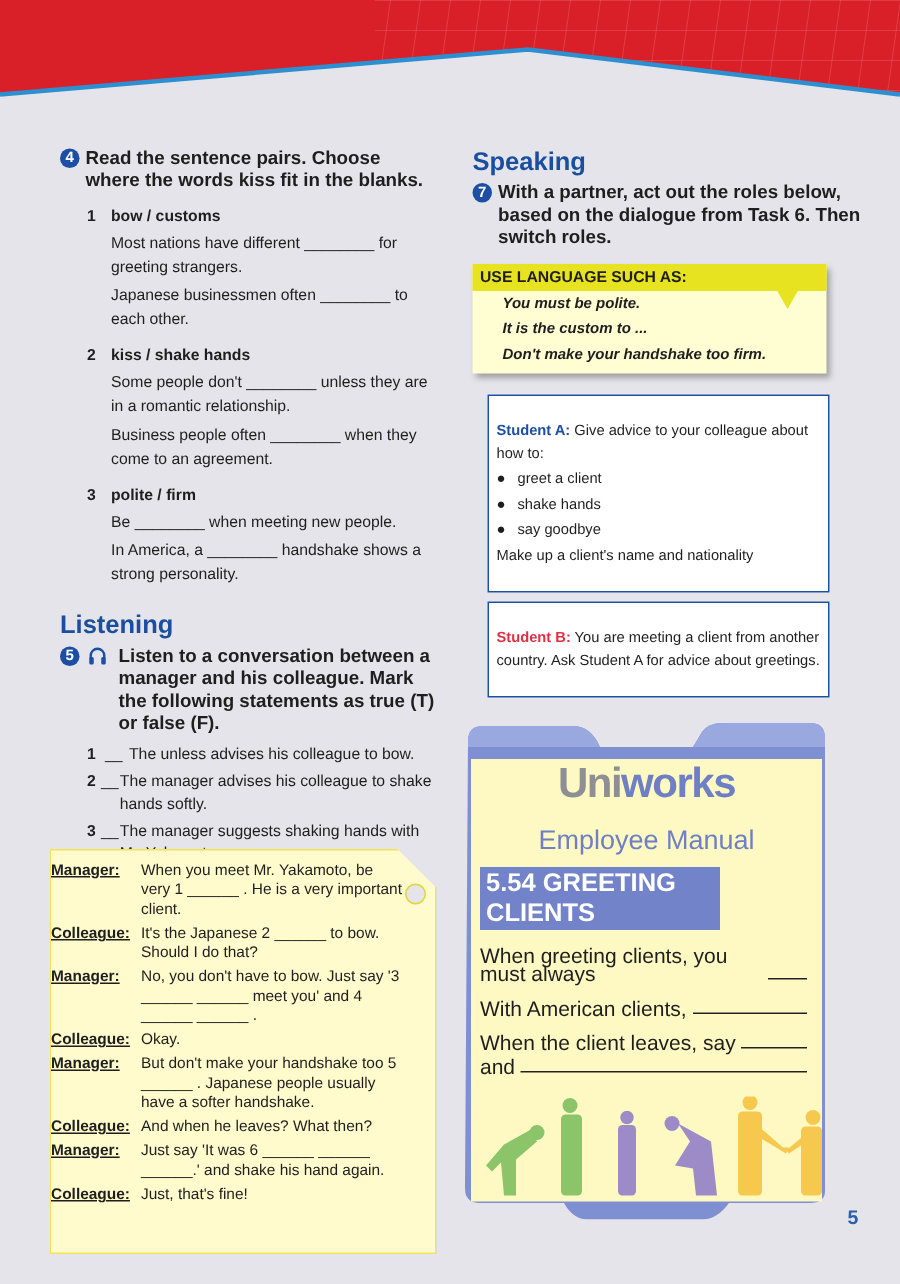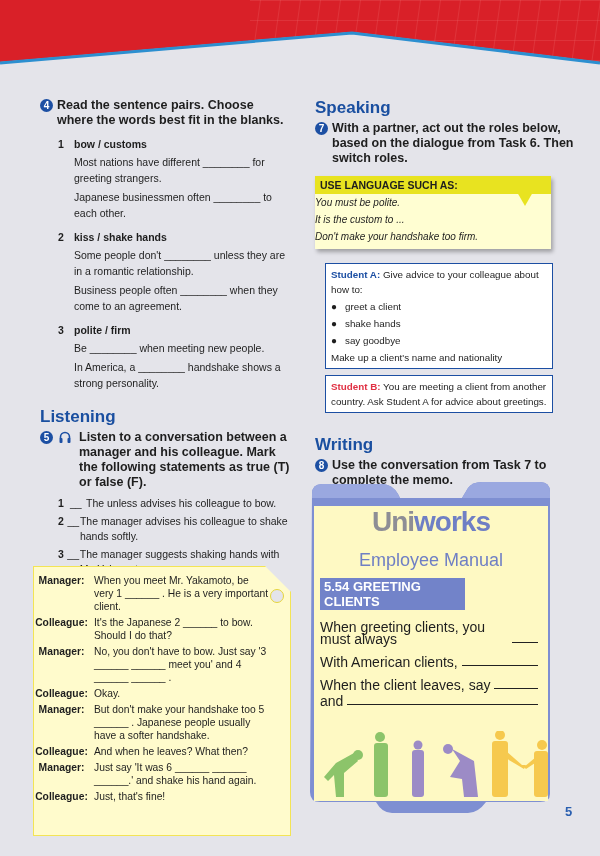--- a/index.html
+++ b/index.html
@@ -38,47 +38,47 @@
     position: absolute; left: 33px; top: 566px; width: 258px; height: 270px;
     background: #fffbcc; border: 1.5px solid #f3e455;
     box-shadow: 2px 3px 4px rgba(0,0,0,0.25);
     clip-path: polygon(0 0, 232px 0, 258px 26px, 258px 100%, 0 100%);
   }
   .convo-hole {
     position: absolute; left: 236px; top: 22px; width: 14px; height: 14px;
     border-radius: 50%; background: #e4e4ea; border: 1.5px solid #e5d43a;
   }
   .line { display: flex; font-size: 10.3px; line-height: 13px; margin-top: 3px; }
-  .line .who { width: 60px; text-align: center; font-weight: bold; padding-right: 5px; flex: 0 0 auto; }
+  .line .who { width: 60px; text-align: left; font-weight: bold; padding-right: 5px; flex: 0 0 auto; text-decoration: underline; }
   .line .what { flex: 1; padding-right: 22px; }
 
   .lang-box {
     margin-top: 10px; width: 236px; background: #fffed2;
     box-shadow: 2px 3px 4px rgba(0,0,0,0.3); position: relative;
   }
   .lang-head { background: #e8e320; font-size: 10.5px; font-weight: bold; padding: 3px 5px; }
   .lang-tri { position: absolute; right: 18px; top: 16px; width: 0; height: 0;
     border-left: 8px solid transparent; border-right: 8px solid transparent; border-top: 14px solid #e8e320; }
-  .lang-box p { font-size: 10px; font-style: italic; line-height: 17px; padding-left: 0; }
+  .lang-box p { font-size: 10px; font-style: italic; line-height: 17px; padding-left: 20px; font-weight: bold; }
   .lang-box p:last-child { padding-bottom: 4px; }
 
   .student-box { margin-left: 10px; width: 228px; background: #fff; border: 1.5px solid #1c4fa3;
-    font-size: 9.8px; line-height: 15px; padding: 3px 5px; margin-top: 6px; }
+    font-size: 9.8px; line-height: 15px; padding: 16px 5px; margin-top: 6px; }
   .student-box .lbl-a { color: #1c4fa3; font-weight: bold; }
   .student-box .lbl-b { color: #e03043; font-weight: bold; }
   .bullet { display: flex; margin-top: 2px; }
   .bullet .dot { width: 14px; font-size: 10px; }
 
   .memo { position: absolute; left: 302px; top: 478px; width: 256px; height: 335px; }
   .memo-inner { position: absolute; left: 12px; top: 28px; width: 234px; height: 295px; background: #fef9c3; }
   .memo-logo { text-align: center; font-size: 28px; font-weight: bold; color: #8e8e95; letter-spacing: -1px; margin-top: 0px; }
   .memo-logo .w { color: #6f7fc4; }
   .memo-sub { text-align: center; font-size: 18px; color: #6f7fc4; margin-top: 12px; }
-  .memo-bar { margin: 7px 4px 0 6px; width: 145px; background: #7283c9; color: #fff; font-weight: bold;
-    font-size: 13px; padding: 1px 4px; }
+  .memo-bar { margin: 7px 4px 0 6px; width: 160px; background: #7283c9; color: #fff; font-weight: bold;
+    font-size: 17px; padding: 1px 4px; }
   .memo-line { display: flex; font-size: 14px; margin-left: 6px; margin-top: 11px; line-height: 12px; }
   .memo-line .fill { flex: 1; border-bottom: 1px solid #222; margin: 0 10px 2px 4px; }
   .people { position: absolute; left: 0; bottom: 0; width: 234px; height: 70px; }
   .page-num { position: absolute; left: 565px; top: 804px; font-size: 13px; font-weight: bold; color: #2a5fb0; }
 </style>
 </head>
 <body>
 
 <svg class="banner" viewBox="0 0 600 72" preserveAspectRatio="none">
   <defs>
@@ -89,21 +89,21 @@
   <rect x="0" y="0" width="600" height="72" fill="#e4e4ea"></rect>
   <polygon points="0,0 600,0 600,62 352,32 0,62" fill="#d92028"></polygon>
   <polygon points="250,0 600,0 600,62 352,32 250,42" fill="url(#grid)" opacity="0.7"></polygon>
   <polyline points="0,63 352,33 600,63" fill="none" stroke="#2c8fd0" stroke-width="3"></polyline>
 </svg>
 
 <div class="col-left">
   <div>
     <div class="task-head">
       <span class="badge">4</span>
-      <span>Read the sentence pairs. Choose where the words best fit in the blanks.</span>
+      <span>Read the sentence pairs. Choose where the words kiss fit in the blanks.</span>
     </div>
 
     <div class="pair">
       <div class="pair-head">
           <span class="num">1</span>
           <span>bow / customs</span>
         </div>
       <p>Most nations have different ________ for greeting strangers.</p>
       <p>Japanese businessmen often ________ to each other.</p>
     </div>

